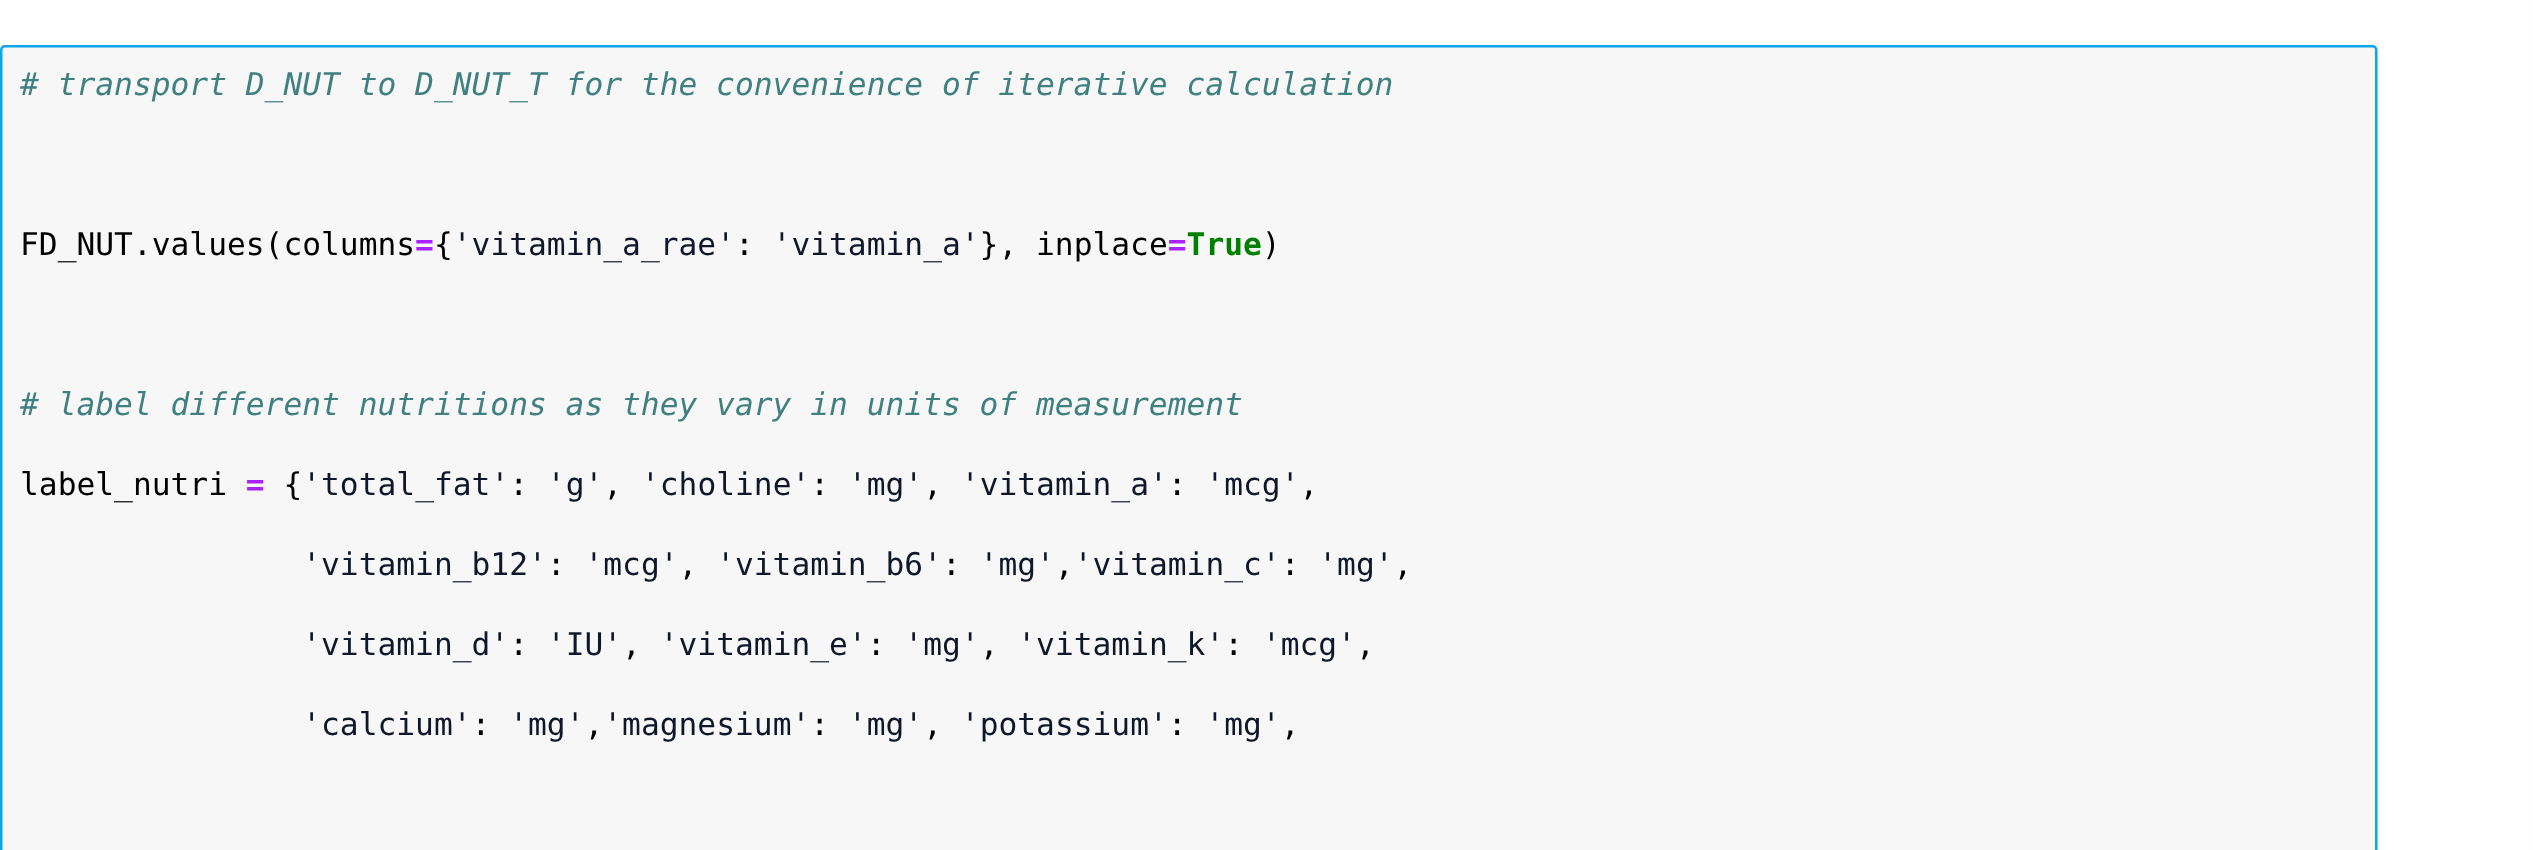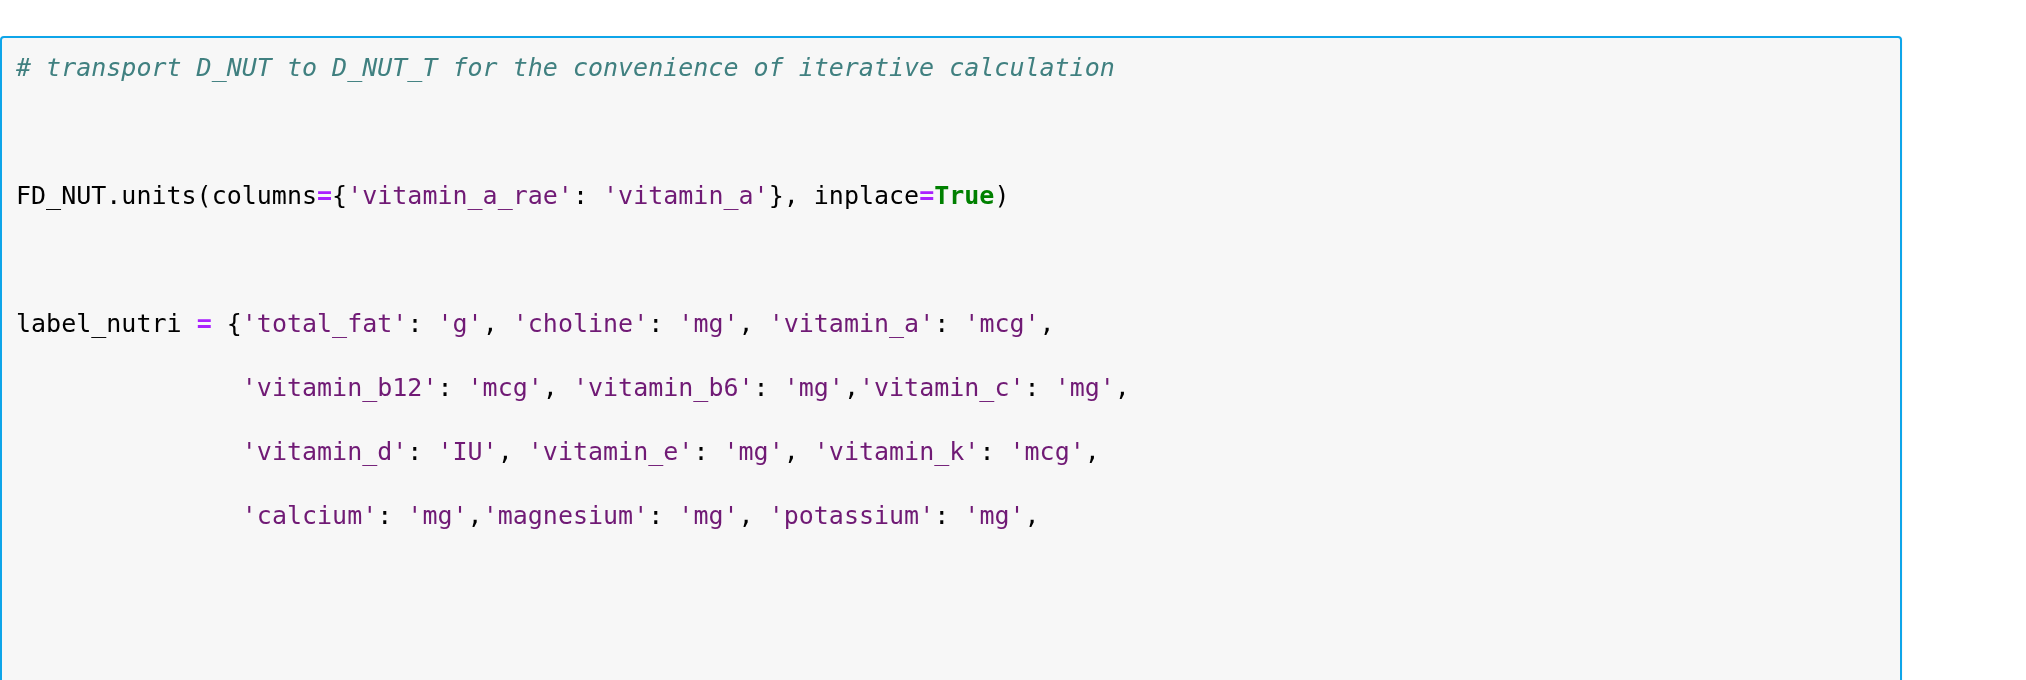--- a/index.html
+++ b/index.html
@@ -37,21 +37,21 @@
     color: #000000;
     white-space: pre;
     letter-spacing: 0px;
     -webkit-font-smoothing: antialiased;
   }
 
   .ln { display: block; min-height: 32px; }
 
   
   .cm  { color: #408080; font-style: italic; }     
-  .st  { color: #701a75; }                          
+  .st  { color: #0f172a; }                          
   .op  { color: #AA22FF; font-weight: bold; }       
   .kw  { color: #008000; font-weight: bold; }       
   .nm  { color: #000000; }                          
 
   #watermark {
     position: absolute;
     right: 16px;
     bottom: 8px;
     font-family: "Liberation Sans", sans-serif;
     font-size: 19px;
@@ -59,22 +59,23 @@
     letter-spacing: 0.5px;
     user-select: none;
   }
 </style>
 </head>
 <body>
 
 <div id="code-block">
   <pre class="code" id="code-content"><span class="ln"><span class="cm"># transport D_NUT to D_NUT_T for the convenience of iterative calculation</span></span>
 <span class="ln">&nbsp;</span>
-<span class="ln"><span class="nm">FD_NUT.units(columns</span><span class="op">=</span><span class="nm">{</span><span class="st">'vitamin_a_rae'</span><span class="nm">: </span><span class="st">'vitamin_a'</span><span class="nm">}, inplace</span><span class="op">=</span><span class="kw">True</span><span class="nm">)</span></span>
+<span class="ln"><span class="nm">FD_NUT.values(columns</span><span class="op">=</span><span class="nm">{</span><span class="st">'vitamin_a_rae'</span><span class="nm">: </span><span class="st">'vitamin_a'</span><span class="nm">}, inplace</span><span class="op">=</span><span class="kw">True</span><span class="nm">)</span></span>
 <span class="ln">&nbsp;</span>
+<span class="ln"><span class="cm"># label different nutritions as they vary in units of measurement</span></span>
 <span class="ln"><span class="nm">label_nutri </span><span class="op">=</span><span class="nm"> {</span><span class="st">'total_fat'</span><span class="nm">: </span><span class="st">'g'</span><span class="nm">, </span><span class="st">'choline'</span><span class="nm">: </span><span class="st">'mg'</span><span class="nm">, </span><span class="st">'vitamin_a'</span><span class="nm">: </span><span class="st">'mcg'</span><span class="nm">,</span></span>
 <span class="ln"><span class="nm">               </span><span class="st">'vitamin_b12'</span><span class="nm">: </span><span class="st">'mcg'</span><span class="nm">, </span><span class="st">'vitamin_b6'</span><span class="nm">: </span><span class="st">'mg'</span><span class="nm">,</span><span class="st">'vitamin_c'</span><span class="nm">: </span><span class="st">'mg'</span><span class="nm">,</span></span>
 <span class="ln"><span class="nm">               </span><span class="st">'vitamin_d'</span><span class="nm">: </span><span class="st">'IU'</span><span class="nm">, </span><span class="st">'vitamin_e'</span><span class="nm">: </span><span class="st">'mg'</span><span class="nm">, </span><span class="st">'vitamin_k'</span><span class="nm">: </span><span class="st">'mcg'</span><span class="nm">,</span></span>
 <span class="ln"><span class="nm">               </span><span class="st">'calcium'</span><span class="nm">: </span><span class="st">'mg'</span><span class="nm">,</span><span class="st">'magnesium'</span><span class="nm">: </span><span class="st">'mg'</span><span class="nm">, </span><span class="st">'potassium'</span><span class="nm">: </span><span class="st">'mg'</span><span class="nm">,</span></span>
 
 
 
 
 
 

